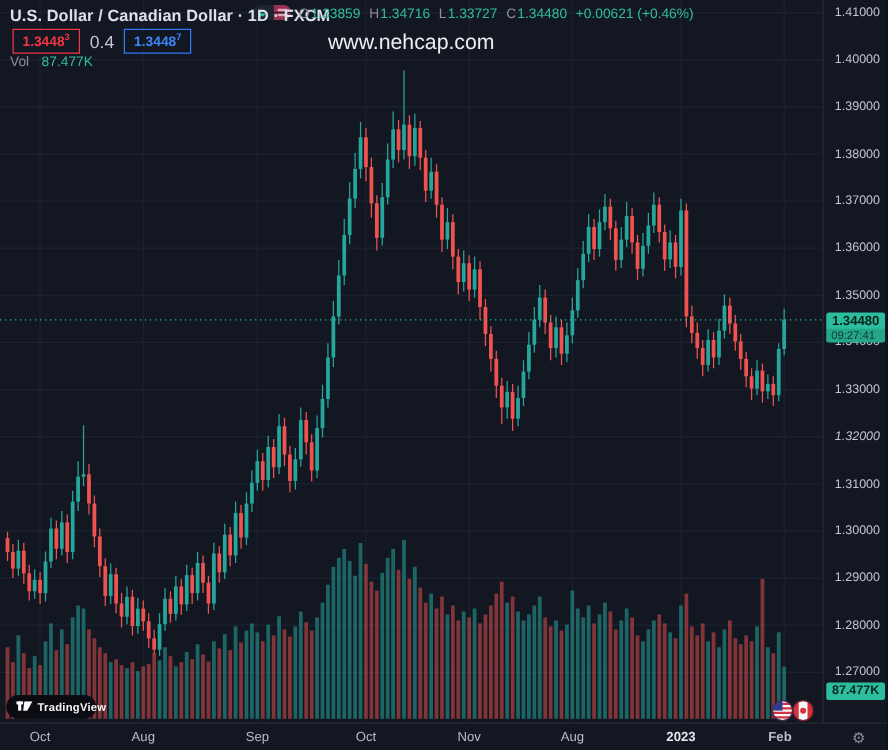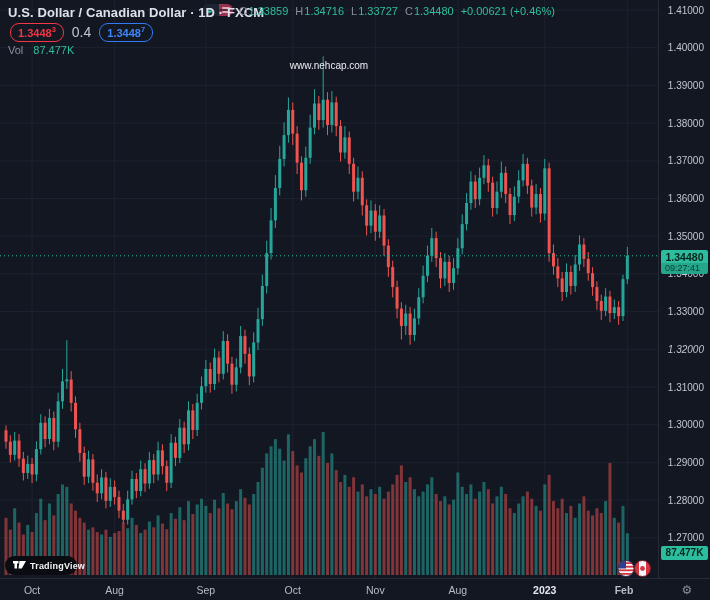--- a/index.html
+++ b/index.html
@@ -20,31 +20,31 @@
   .status-pill .seg-r { width:14px; height:100%; background:#993150; position:relative; }
   .status-pill .seg-r i { position:absolute; left:3px; width:8px; height:1.5px; background:#e0a9b8; border-radius:1px; }
   .status-pill .seg-r i.b1 { top:3px; } .status-pill .seg-r i.b2 { top:7px; }
   .ohlc { position:absolute; left:239px; top:5px; display:flex; gap:7px; font-size:11px; white-space:nowrap; z-index:5; }
   .ohlc .grp { display:flex; gap:1px; }
   .ohlc .lbl { color:#8b8f9b; }
   .ohlc .val { color:#2fbfa0; }
   .ohlc .chg { color:#2fbfa0; }
 
   .hdr-row2 { position:absolute; left:10px; top:23px; display:flex; align-items:center; gap:6px; z-index:5; }
-  .quote-box { border-radius:9px; padding:1px 7px 2px 7px; font-size:11px; font-weight:600; cursor:pointer; background:rgba(19,23,34,.6); }
+  .quote-box { border-radius:0; padding:1px 7px 2px 7px; font-size:11px; font-weight:600; cursor:pointer; background:rgba(19,23,34,.6); }
   .quote-box sup { font-size:7.5px; }
   .quote-box.sell { border:1px solid #f23645; color:#f23645; }
   .quote-box.buy  { border:1px solid #3179f7; color:#3d86f7; }
   .spread { font-size:14px; color:#c2c6cf; padding:0 2px;text-align:center; }
 
   .hdr-row3 { position:absolute; left:8px; top:44px; display:flex; gap:10px; font-size:11px; z-index:5; }
   .vol-lbl { color:#8b8f9b; }
   .vol-val { color:#2fbfa0; }
 
-  .watermark { position:absolute; left:0; right:52px; top:24px; text-align:center; font-size:10px; font-weight:500; color:#eceef2; z-index:4;margin-top:36px; }
+  .watermark { position:absolute; left:0; right:52px; top:24px; text-align:center; font-size:17px; font-weight:500; color:#eceef2; z-index:4; }
 
   
   .price-axis { position:absolute; left:658px; top:0; width:52px; height:578px; border-left:1px solid #262b38; cursor:ns-resize; z-index:3; background:transparent; }
   .price-tick { position:absolute; right:6px; font-size:10px; color:#c2c6cf; white-space:nowrap; }
   .time-axis { position:absolute; left:0; top:578px; width:710px; height:22px; border-top:1px solid #262b38; cursor:ew-resize; z-index:3; }
   .time-tick { position:absolute; top:5px; font-size:10.5px; color:#b8bcc6; transform:translateX(-50%); white-space:nowrap; }
   .time-tick.year { color:#e4e7ee; font-weight:700; }
 
   .price-badge { position:absolute; left:661px; width:47px; border-radius:2px; overflow:hidden; z-index:6; text-align:center; }
   .price-badge .pb-price { font-size:10.5px; font-weight:700; color:#07241c; padding:1px 0 0 0; }

